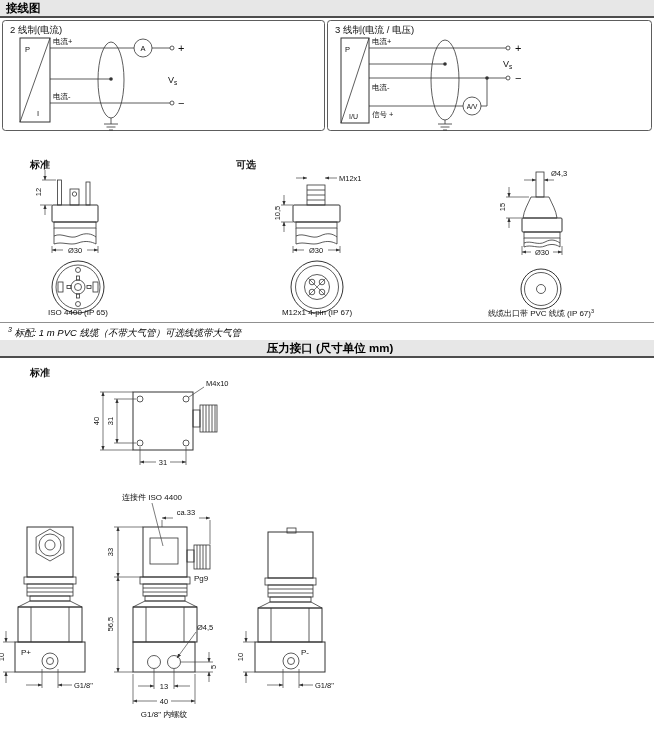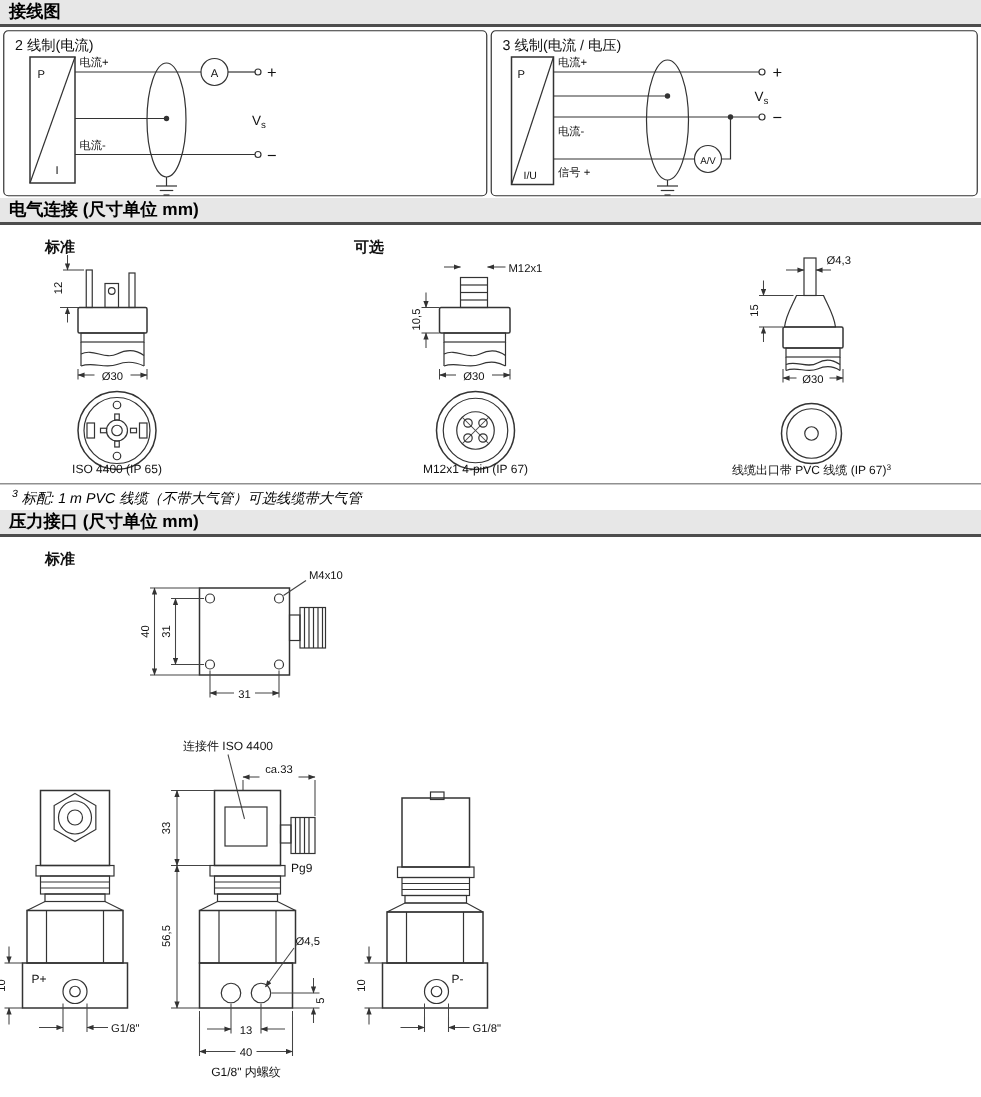--- a/index.html
+++ b/index.html
@@ -99,23 +99,20 @@
       <g class="ol2">
         <line x1="445" y1="100" x2="445" y2="104"></line>
         <line x1="438" y1="104" x2="452" y2="104"></line>
         <line x1="440.5" y1="107" x2="449.5" y2="107"></line>
         <line x1="443" y1="110" x2="447" y2="110"></line>
       </g>
       <text x="503" y="47" font-size="9"><tspan>V</tspan><tspan dy="2" font-size="6.5">s</tspan></text>
     </g>
   </svg>
 
-  <div class="secbar" style="top:132px;">
-    <span>电气连接 (尺寸单位 mm)</span>
-  </div>
 
   <svg style="top:150px" width="654" height="172" viewBox="0 0 654 172">
     <text class="b" x="30" y="18">标准</text>
     <text class="b" x="236" y="18">可选</text>
 
     <g>
       <rect class="ol2" x="57.5" y="30" width="4" height="25"></rect>
       <rect class="ol2" x="70" y="39" width="9" height="16"></rect>
       <circle class="ol2" cx="74.5" cy="44" r="2.2"></circle>
       <rect class="ol2" x="86" y="32" width="4" height="23"></rect>
@@ -228,21 +225,21 @@
       <circle class="ol2" cx="541" cy="139" r="16.5"></circle>
       <circle class="ol2" cx="541" cy="139" r="4.5"></circle>
       <text class="cap" x="541" y="166" text-anchor="middle"><tspan>线缆出口带 PVC 线缆 (IP 67)</tspan><tspan dy="-3" font-size="5.5">3</tspan></text>
     </g>
   </svg>
 
   <div class="footnote">
     <sup>3</sup><span> 标配: 1 m PVC 线缆（不带大气管）可选线缆带大气管</span>
   </div>
 
-  <div class="secbar" style="top:340px;">
+  <div class="secbar" style="top:340px;text-align:center;">
     <span>压力接口 (尺寸单位 mm)</span>
   </div>
 
   <svg style="top:358px" width="654" height="373" viewBox="0 0 654 373">
     <text class="b" x="30" y="18">标准</text>
 
     <g>
       <rect class="ol" x="133" y="34" width="60" height="58"></rect>
       <circle class="ol2" cx="140" cy="41" r="3"></circle>
       <circle class="ol2" cx="186" cy="41" r="3"></circle>

